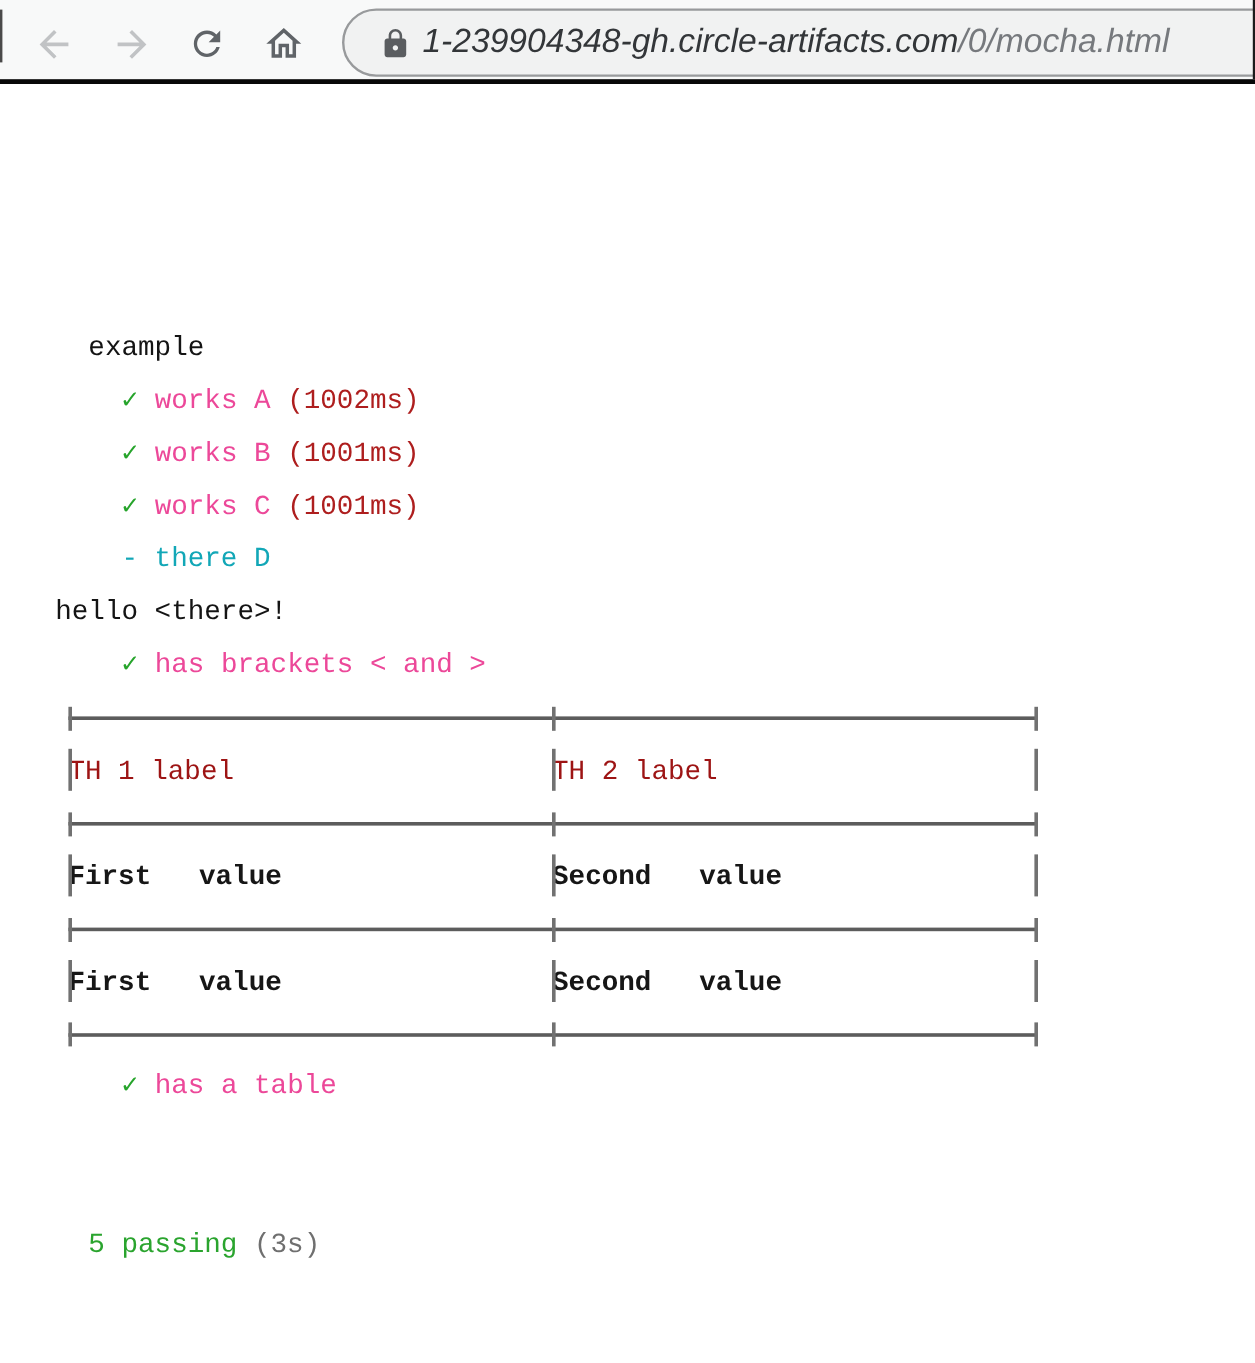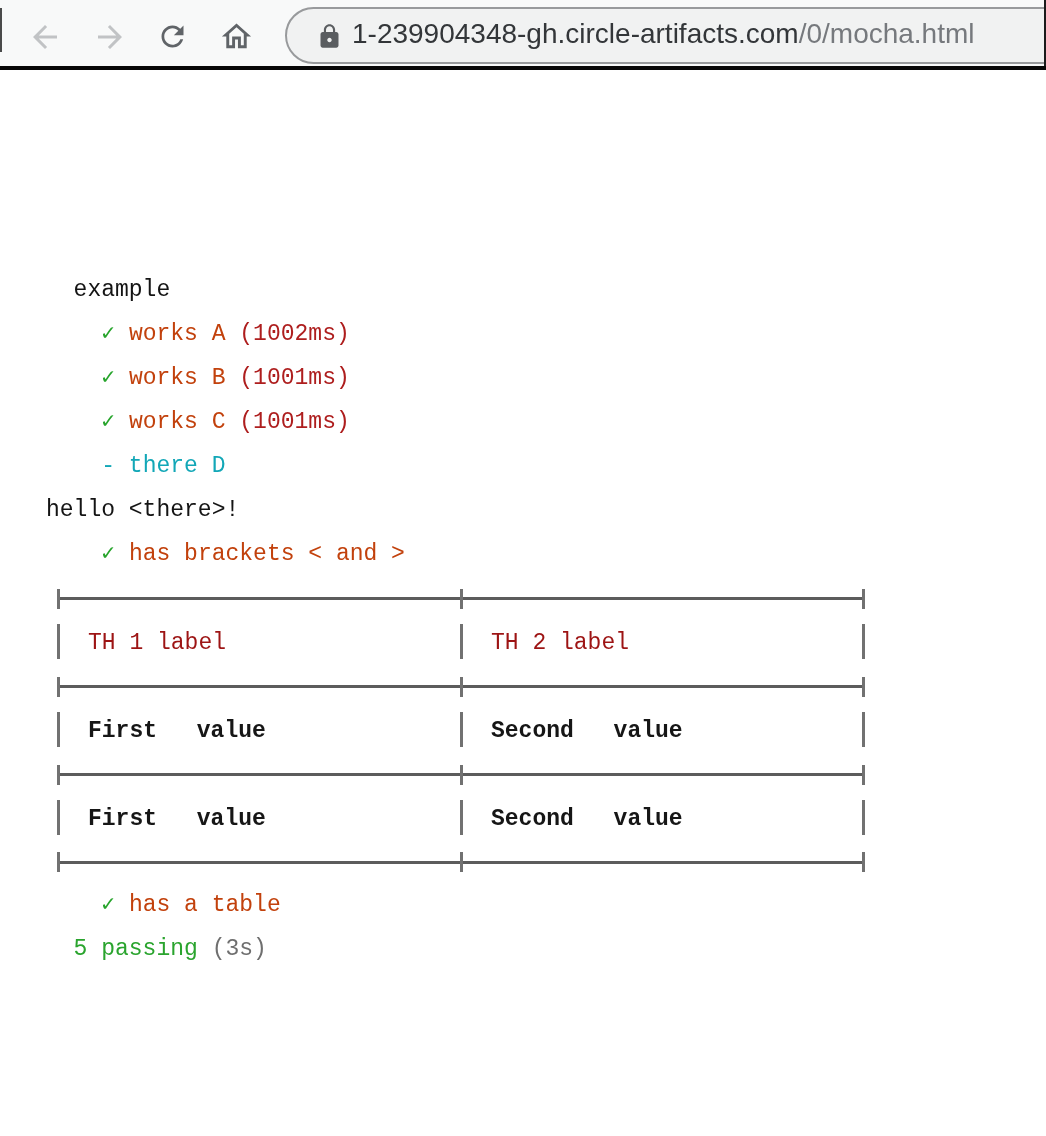--- a/index.html
+++ b/index.html
@@ -5,21 +5,21 @@
   html,body { margin:0; padding:0; background:#ffffff; }
   .screen {
     position:relative; width:1046px; height:1136px;
     background:#ffffff; overflow:hidden;
     font-family:"Liberation Mono","DejaVu Sans Mono",monospace;
   }
 
   
   .toolbar {
     position:absolute; left:0; top:0; width:1046px; height:66px;
-    background:#f8f9f9; overflow:hidden;
+    background:#f8f9f9; overflow:hidden;font-style:italic;
   }
   .toolbar svg { position:absolute; }
   .icon-back    { left:27px;  top:19px; width:36px; height:36px; fill:#c1c3c5; }
   .icon-forward { left:92px;  top:19px; width:36px; height:36px; fill:#c1c3c5; }
   .icon-reload  { left:156px; top:20px; width:33px; height:33px; fill:#606468; }
   .icon-home    { left:219px; top:19px; width:35px; height:35px; fill:#606468; }
   .addr-pill {
     position:absolute; left:285px; top:7px; width:920px; height:57px;
     background:#f1f2f2; border:2px solid #989a9c; border-radius:30px;
     box-sizing:border-box;
@@ -36,56 +36,56 @@
   .chrome-divider { position:absolute; left:0; top:66px; width:1046px; height:4px; background:#070707; }
 
   
   .content {
     position:absolute; left:0; top:70px; width:1046px;
     padding:198px 0 0 46px; box-sizing:border-box;
     font-size:23px; line-height:44px; color:#141414;
   }
   .line { white-space:pre; height:44px; }
   .c-black  { color:#141414; }
-  .t-name   { color:#c2410c; }
+  .t-name   { color:#ec4899; }
   .mark-pass{ color:#26a42b; }
   .t-dur    { color:#ae1e1e; }
   .c-pend   { color:#12a7b7; }
   .sum-green{ color:#2aa42e; }
   .sum-gray { color:#6f6f6f; }
 
   
   .ttable {
     position:relative; width:808px; margin:21px 0 19px 11px;
     border-bottom:3px solid #5c5c5c;
   }
   .trow {
     position:relative; display:flex; height:88px;
     border-top:3px solid #5c5c5c; box-sizing:border-box;
   }
   .tcell {
     position:relative; display:flex; align-items:center;
-    padding-left:31px; box-sizing:border-box; color:#161616;border-radius:12px;
+    box-sizing:border-box; color:#161616;border-radius:12px;
   }
   .tcell.c1 { width:403px; }
   .tcell.c2 { width:405px; }
   .tcell.th { color:#9d1414; }
   .trow.data .tcell { word-spacing:26px;font-weight:bold; }
   .tcell::before, .tcell.c2::after {
     content:""; position:absolute; width:3px; top:24px; bottom:26px;
     background:#717171;
   }
   .tcell::before { left:0; }
   .tcell.c2::after { right:0; }
   .vt { position:absolute; width:3px; height:20px; background:#717171; top:-11px; }
   .vt.tl { left:0; } .vt.tm { left:403px; } .vt.tr { right:0; left:auto; }
   .vt.vb { top:auto; bottom:-11px; }
 
   .after-table { margin-top:0; }
-  .summary { }
+  .summary { margin-top:88px; }
 </style>
 </head>
 <body>
 
 <div class="screen">
 
   <div class="toolbar">
     <div class="edge-sliver-left"></div>
     <svg class="icon-back" viewBox="0 0 24 24">
         <path d="M20 11H7.83l5.59-5.59L12 4l-8 8 8 8 1.41-1.41L7.83 13H20v-2z"></path>

